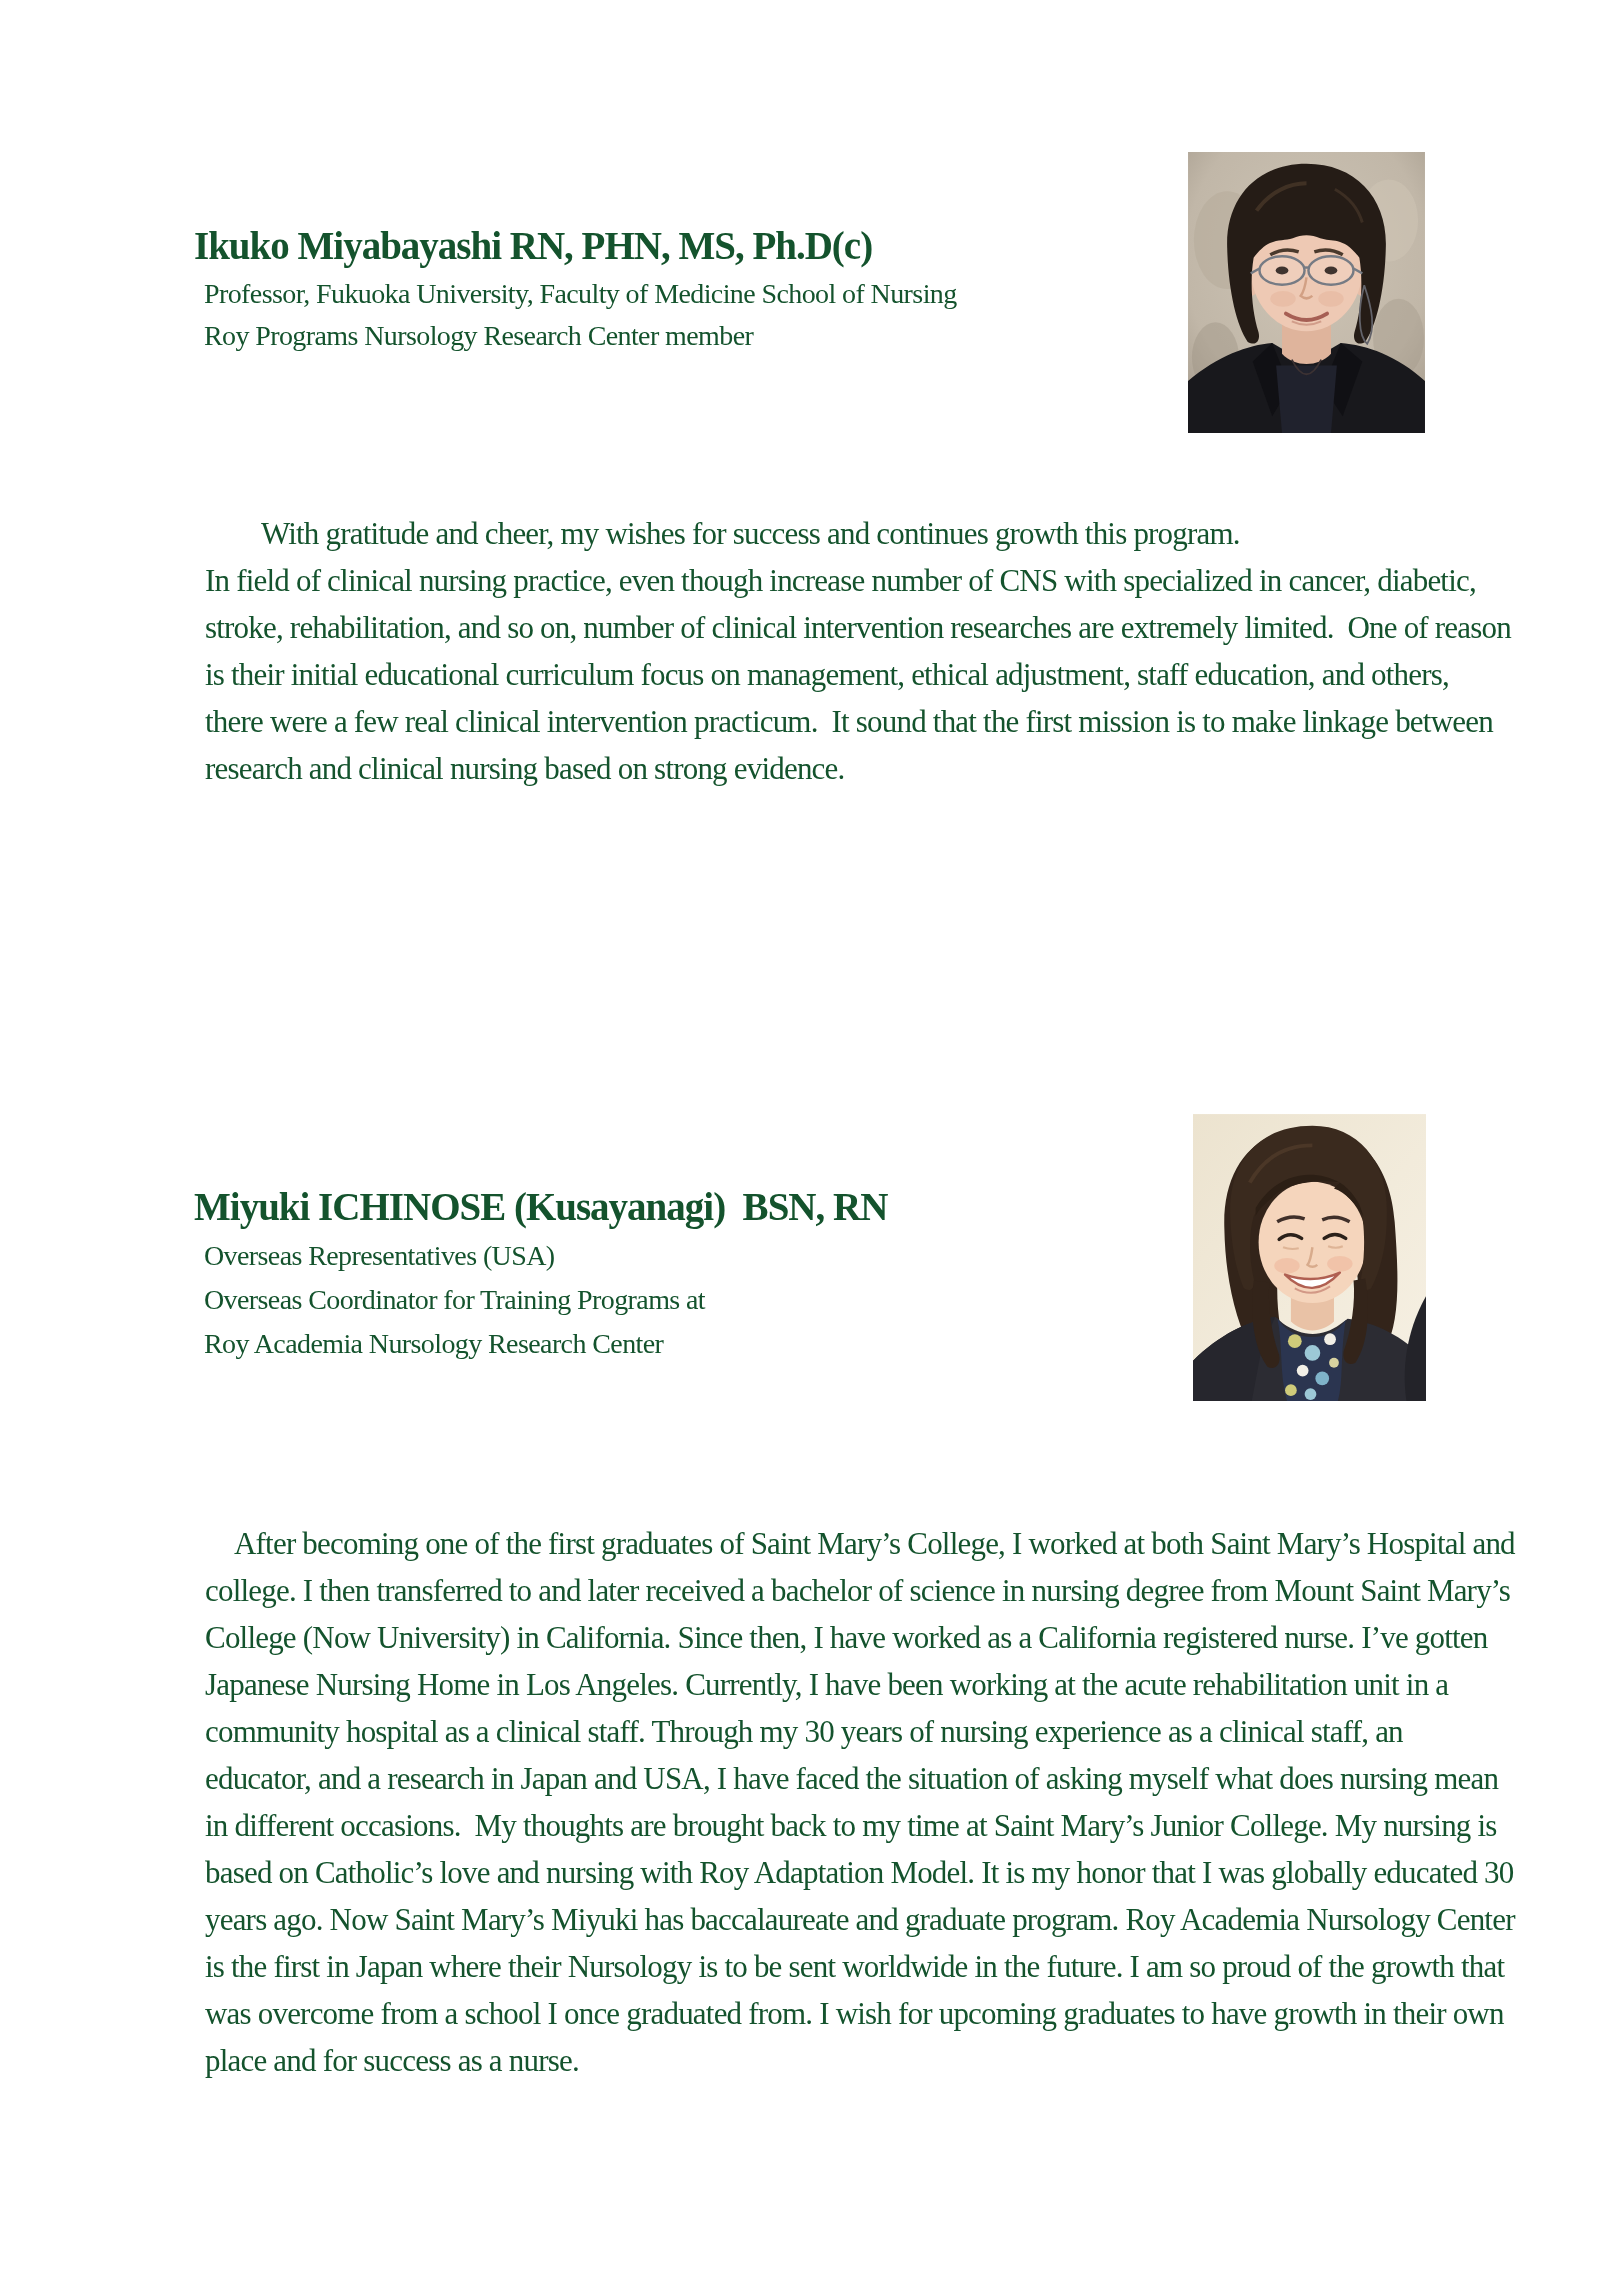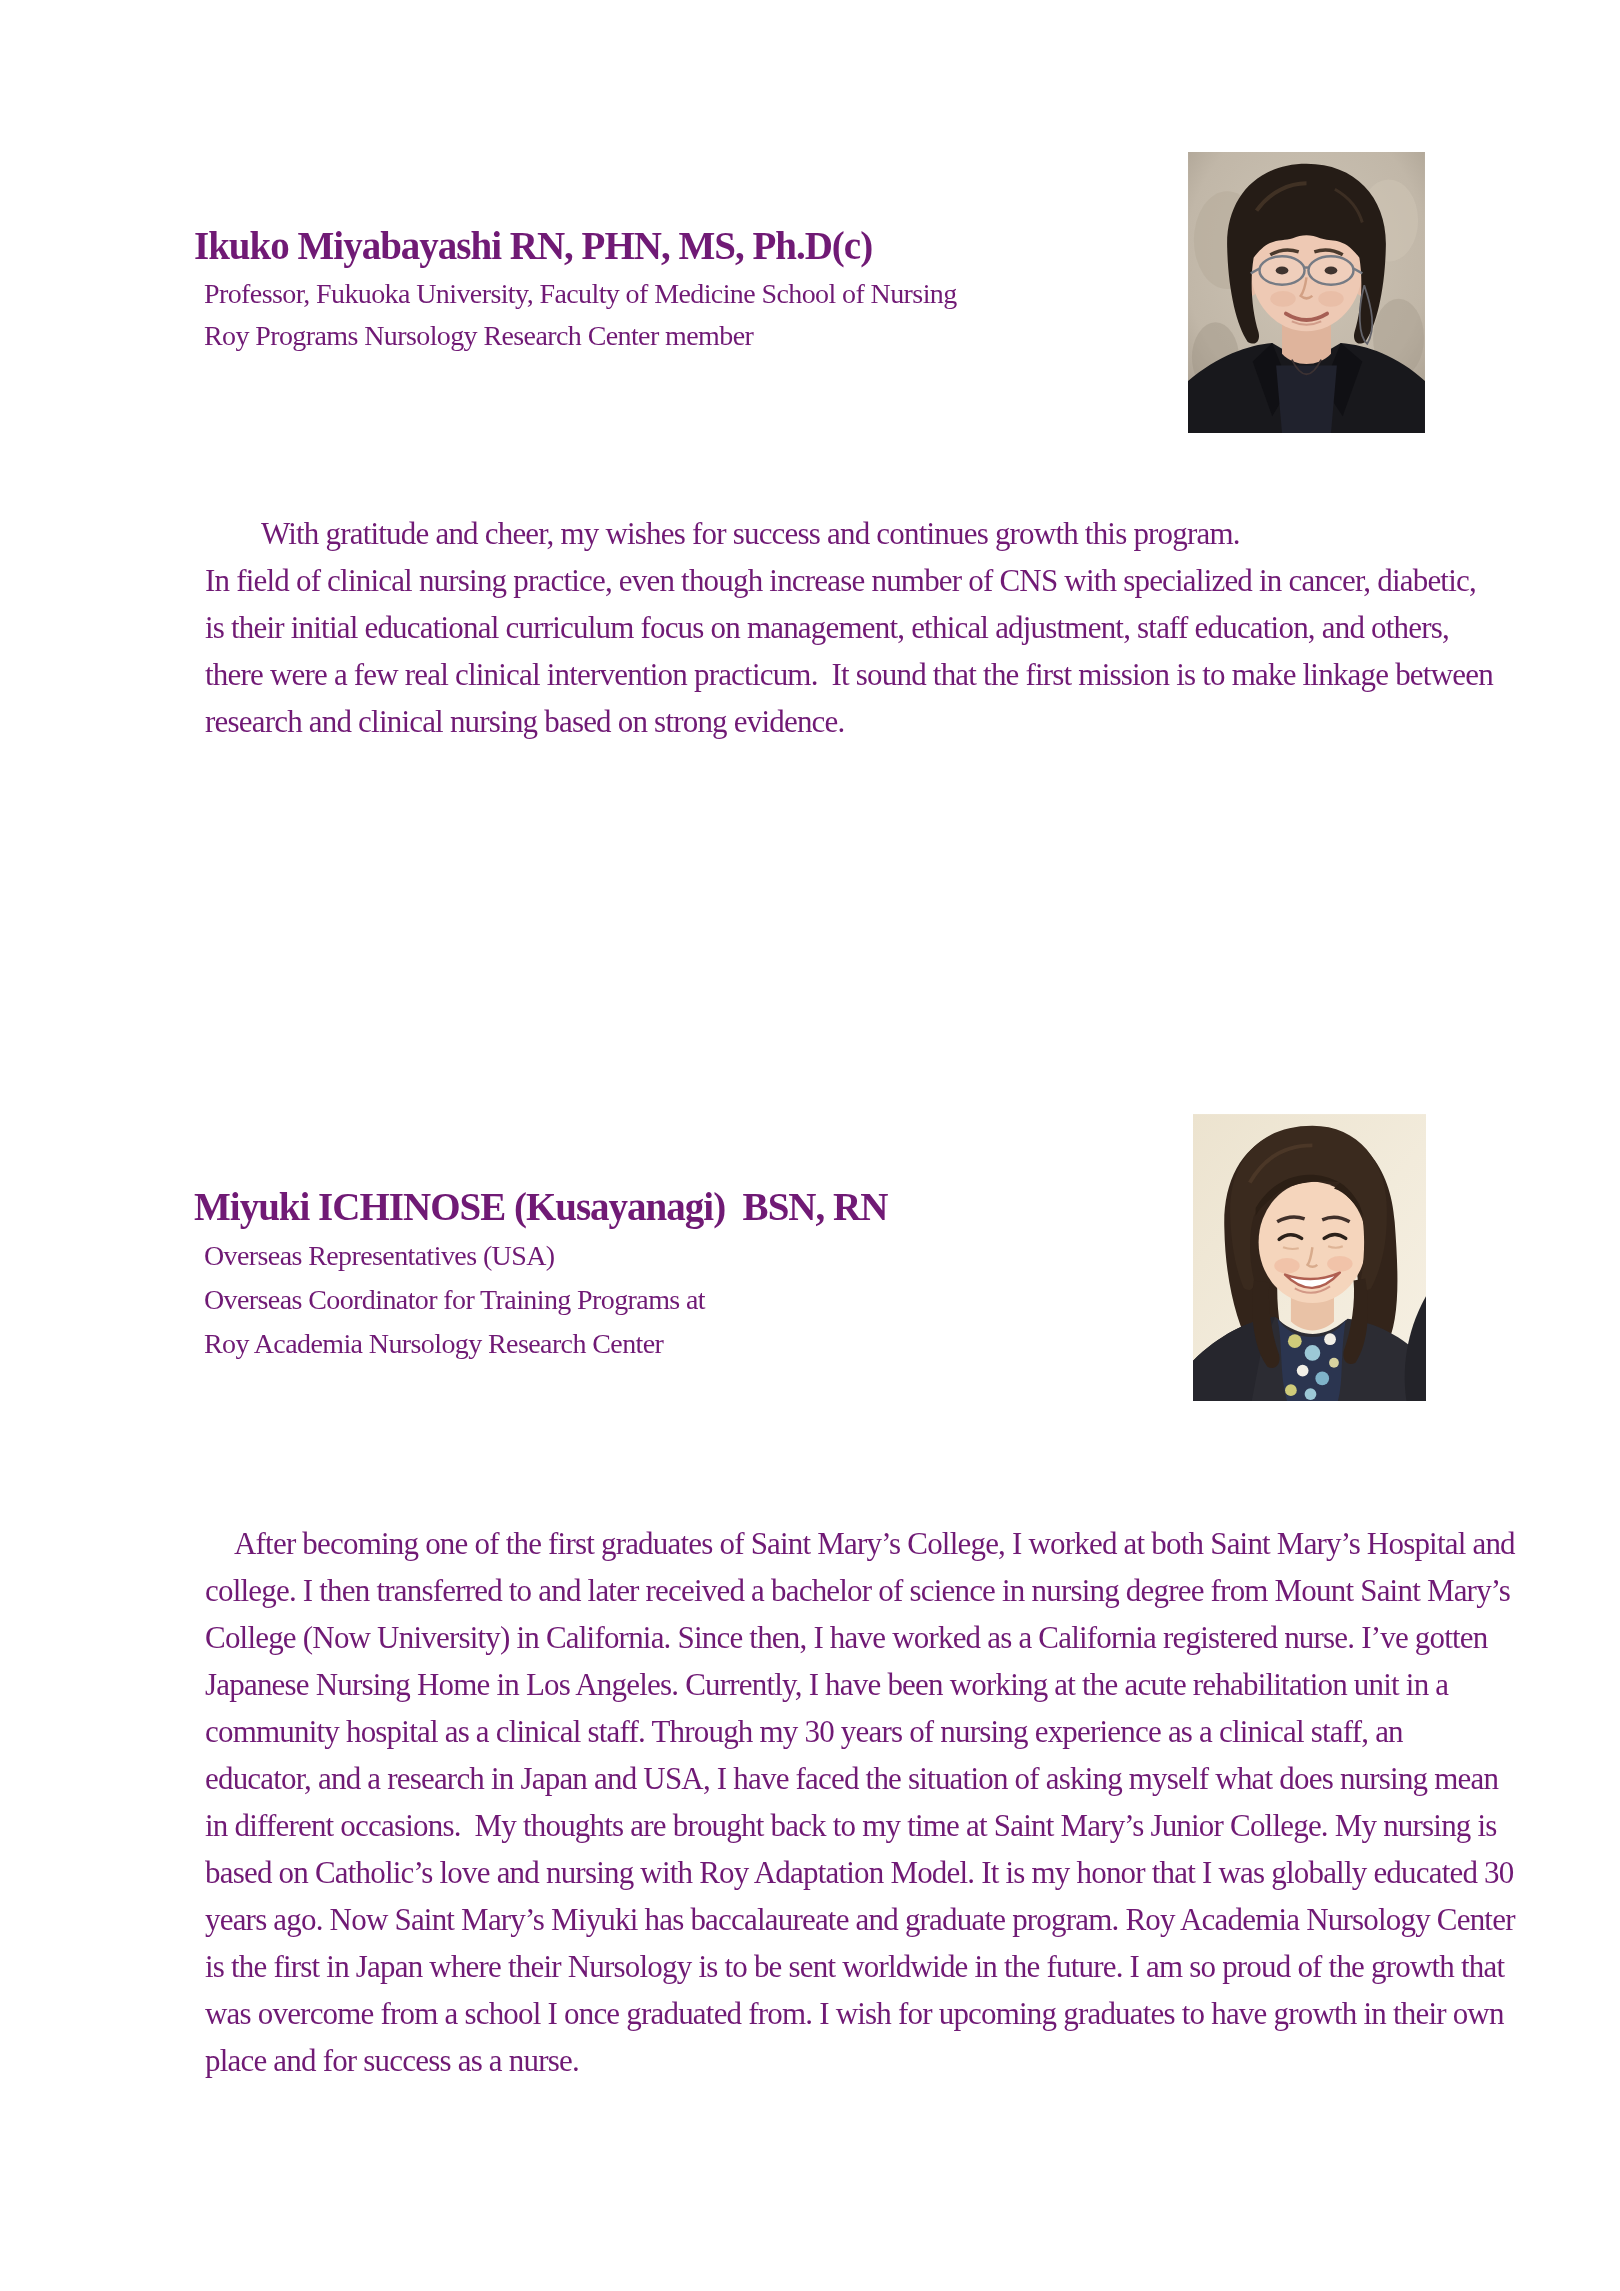--- a/index.html
+++ b/index.html
@@ -1,21 +1,21 @@
 <!DOCTYPE html>
 <html><head>
 <meta charset="utf-8">
 <style>
   html,body{margin:0;padding:0;background:#ffffff;}
   .page{
     position:relative;
     width:1620px;height:2292px;
     background:#ffffff;
     font-family:"Liberation Serif","DejaVu Serif",serif;
-    color:#701a75;
+    color:#14532d;
     overflow:hidden;
   }
   .abs{position:absolute;}
   .name-heading{
     left:194px;
     font-weight:bold;
     font-size:39px;
     line-height:45px;
     letter-spacing:-1px;
     white-space:pre;
@@ -109,20 +109,21 @@
       <path d="M100,165 q21,13 42,0" stroke="#a65f54" stroke-width="4" fill="none" stroke-linecap="round"></path>
       <path d="M106,173 q15,7 30,0" stroke="#c58a77" stroke-width="2" fill="none" opacity="0.7"></path>
 
       <path d="M106,212 q15,30 30,0" stroke="#3c3233" stroke-width="1.8" fill="none"></path>
     </svg>
   </div>
 
   <div class="abs para" style="top:510px;">
     <div class="pline indent-a">With gratitude and cheer, my wishes for success and continues growth this program.</div>
     <div class="pline">In field of clinical nursing practice, even though increase number of CNS with specialized in cancer, diabetic,</div>
+    <div class="pline">stroke, rehabilitation, and so on, number of clinical intervention researches are extremely limited.  One of reason</div>
     <div class="pline">is their initial educational curriculum focus on management, ethical adjustment, staff education, and others,</div>
     <div class="pline">there were a few real clinical intervention practicum.  It sound that the first mission is to make linkage between</div>
     <div class="pline">research and clinical nursing based on strong evidence.</div>
   </div>
 
   <h1 class="abs name-heading" style="top:1184px;margin:0;">Miyuki ICHINOSE (Kusayanagi)  BSN, RN</h1>
 
   <div class="abs title-block p2" style="top:1234px;">
     <div class="title-line">Overseas Representatives (USA)</div>
     <div class="title-line">Overseas Coordinator for Training Programs at</div>

